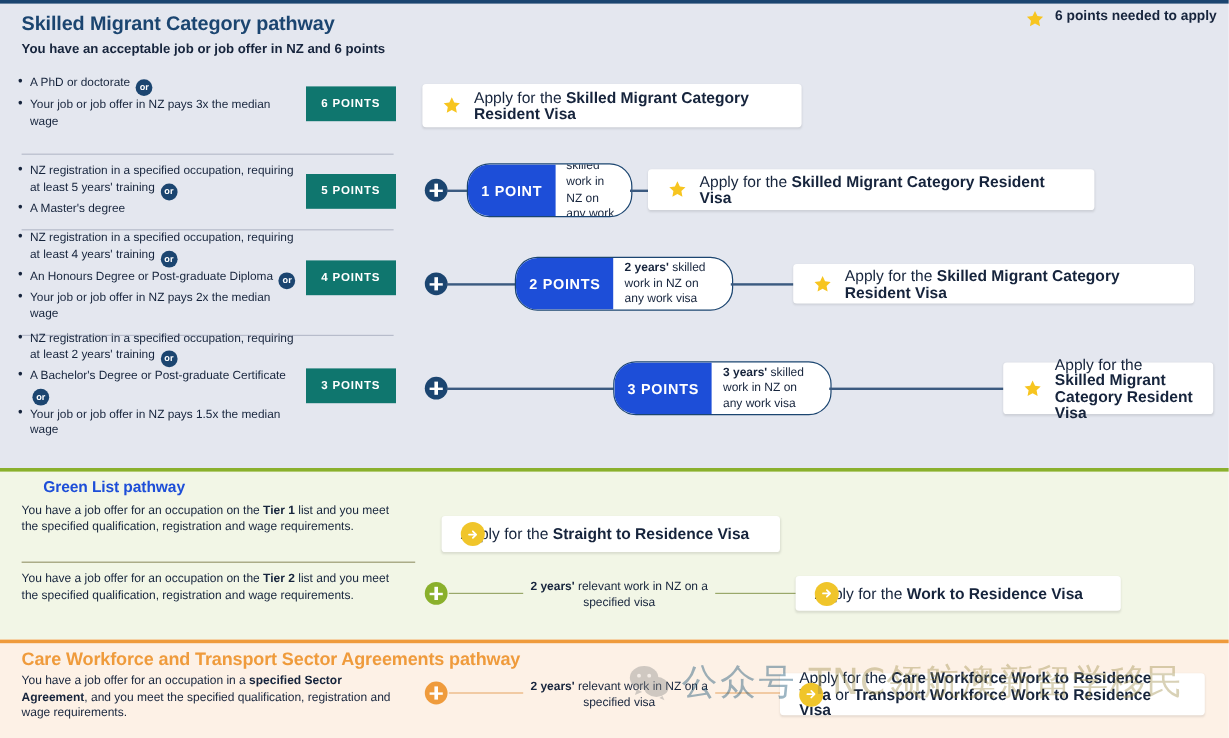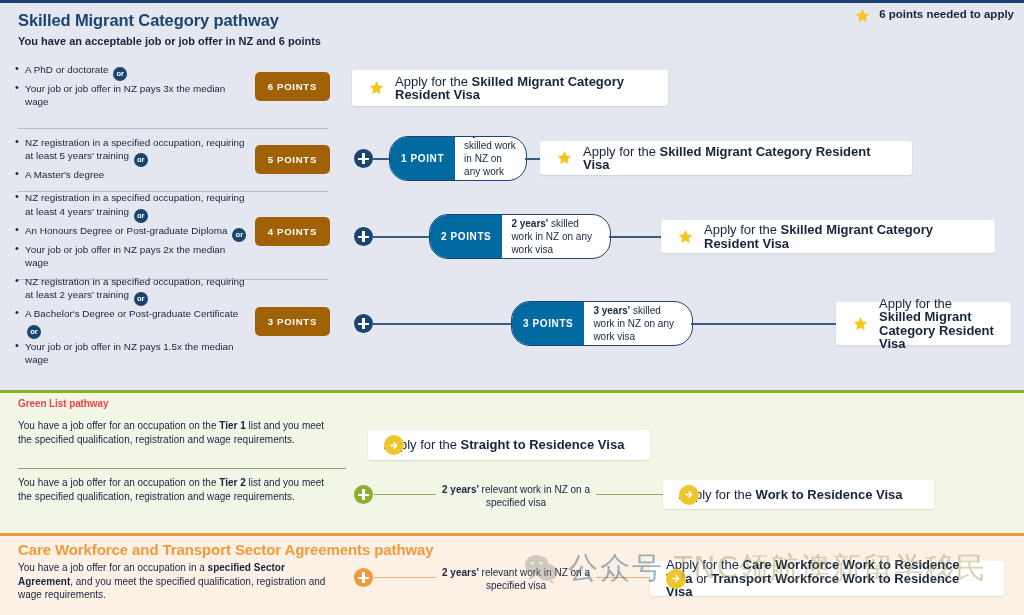--- a/index.html
+++ b/index.html
@@ -11,57 +11,57 @@
   .page{position:relative;width:1024px;height:615px;}
 
   
   .sec{position:absolute;left:0;width:1024px;box-sizing:border-box;}
   .sec-smc{top:0;height:390px;background:#e4e7ef;border-top:3px solid #1b4570;}
   .sec-green{top:390px;height:143px;background:#f2f6e6;border-top:3px solid #8ab02c;}
   .sec-care{top:533px;height:82px;background:#fdf1e6;border-top:3px solid #ef9b3c;}
 
   .hdr{position:absolute;font-weight:bold;letter-spacing:-.1px;}
   .h-smc{left:18px;top:11px;font-size:16.5px;color:#1b4570;}
-  .h-green{left:18px;top:398px;font-size:10px;color:#ef4444;}
+  .h-green{left:36px;top:398px;font-size:13px;color:#1d4ed8;}
   .h-care{left:18px;top:541px;font-size:15px;color:#ef9b3c;}
 
   .sub{position:absolute;left:18px;top:35px;font-size:11px;font-weight:bold;color:#16243c;}
 
   
   .badge-top{position:absolute;right:10px;top:8px;display:flex;align-items:flex-start;gap:8px;}
   .badge-top .t{font-size:11.5px;font-weight:bold;color:#16243c;}
 
   
   .crit{position:absolute;left:14px;width:330px;display:flex;align-items:center;}
   .crit .bul{width:235px;}
   .crit ul{margin:0;padding:0;list-style:none;}
   .crit li{position:relative;padding-left:11px;font-size:9.9px;line-height:13.4px;color:#16243c;margin:0 0 1px 0;}
   .crit li:before{content:"•";position:absolute;left:1px;top:-1px;color:#16243c;font-size:11px;}
   .orb{display:inline-block;width:14px;height:14px;border-radius:50%;background:#1b4570;color:#fff;
        font-size:7.6px;font-weight:bold;line-height:14px;text-align:center;vertical-align:-3px;margin-left:2px;}
-  .ptag{position:absolute;right:14px;background:#a16207;color:#fff;border-radius:5px;
+  .ptag{position:absolute;right:14px;background:#0f766e;color:#fff;border-radius:0;
         font-size:9.6px;font-weight:bold;letter-spacing:.7px;padding:9px 13px;white-space:nowrap;}
   .divd{position:absolute;left:18px;width:310px;height:1px;background:#b7bccb;}
 
   
   .card{position:absolute;background:#fff;border-radius:3px;display:flex;align-items:center;
         gap:10px;padding:9px 16px;box-shadow:0 1px 2px rgba(0,0,0,.10);box-sizing:border-box;}
   .card .ct{font-size:13px;color:#16243c;line-height:13.5px;}
   .card .ct b{font-weight:bold;}
 
   .star{width:17px;height:16px;flex:none;}
   .plus{position:absolute;width:19px;height:19px;border-radius:50%;background:#1b4570;}
   .plus:before,.plus:after{content:"";position:absolute;background:#fff;}
   .plus:before{left:4px;top:8.5px;width:11px;height:2.4px;}
   .plus:after{top:4px;left:8.3px;height:11px;width:2.4px;}
   .conn{position:absolute;height:1.6px;background:#3b5a80;}
 
   .pill{position:absolute;display:flex;align-items:stretch;border:1.6px solid #1b4570;
         border-radius:19px;overflow:hidden;background:#fff;box-sizing:border-box;}
-  .pill .pl{background:#0369a1;color:#fff;font-size:10px;font-weight:bold;letter-spacing:.6px;
+  .pill .pl{background:#1d4ed8;color:#fff;font-size:12px;font-weight:bold;letter-spacing:.6px;
             display:flex;align-items:center;padding:10px 11px;white-space:nowrap;}
   .pill .pr{font-size:10px;color:#16243c;line-height:13.2px;display:flex;align-items:center;padding:6px 9px;}
   .pill .pr b{font-weight:bold;}
 
   
   .gtxt{position:absolute;left:18px;width:320px;font-size:10px;line-height:13.6px;color:#16243c;}
   .gtxt b{font-weight:bold;}
   .gdiv{position:absolute;left:18px;width:328px;height:1.4px;background:#9a9a72;}
   .circ{position:absolute;width:20px;height:20px;border-radius:50%;display:flex;align-items:center;justify-content:center;}
   .circ svg{width:11px;height:11px;}

